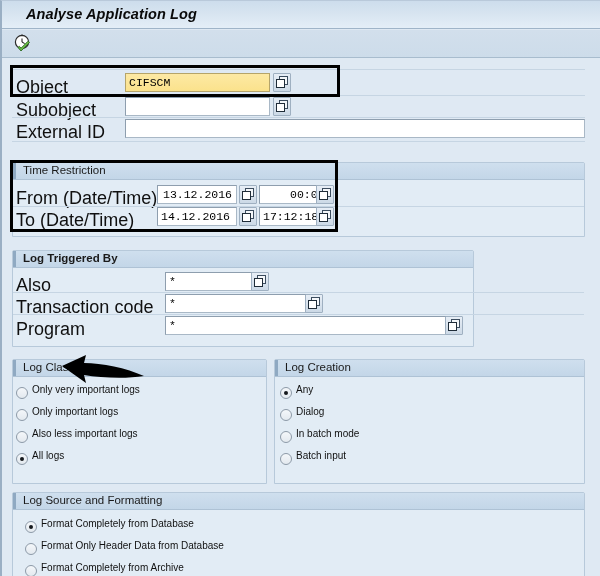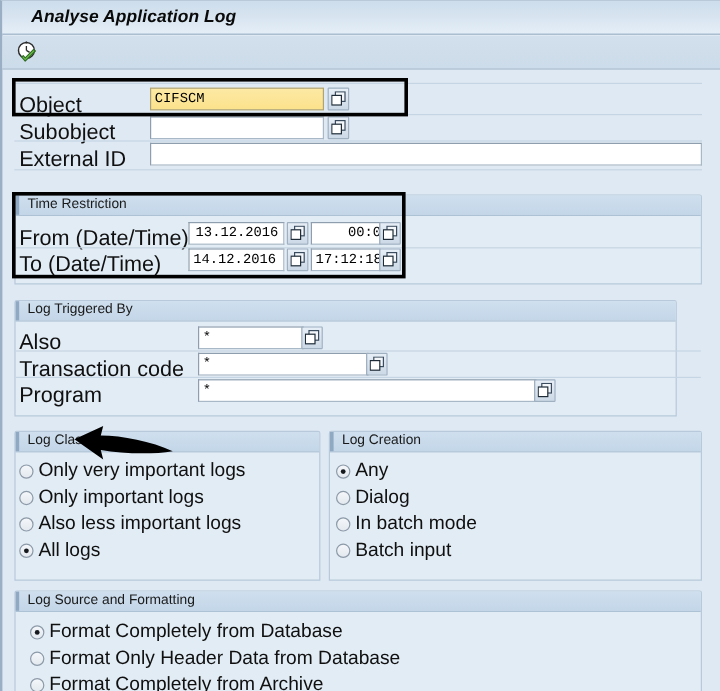--- a/index.html
+++ b/index.html
@@ -147,21 +147,21 @@
     content: "";
     position: absolute;
     left: 3px; top: 3px;
     width: 4px; height: 4px;
     border-radius: 50%;
     background: #15181c;
   }
   .radio-label {
     position: absolute;
     left: 16px; top: -3px;
-    font-size: 16px;
+    font-size: 10px;
     color: #101010;
     white-space: nowrap;
     text-align: center;
   }
 
   
   .annbox {
     position: absolute;
     border: 3px solid #000;
     pointer-events: none;
@@ -261,21 +261,21 @@
   <div class="inp mono" style="left:257px; top:206px; width:58px; text-align:center;">17:12:18</div>
   <div class="f4" style="left:314px; top:206px;">
     <svg width="13" height="13" viewBox="0 0 13 13">
       <rect x="3.5" y="0.5" width="8" height="8" fill="#f4f7fa" stroke="#3b4c5e" stroke-width="1"></rect>
       <rect x="0.5" y="3.5" width="8" height="8" fill="#ffffff" stroke="#1f2c38" stroke-width="1"></rect>
     </svg>
   </div>
 
   <div class="annbox" style="left:8px; top:159px; width:328px; height:72px;"></div>
 
-  <div class="panel" style="left:10px; top:249px; width:552px; height:97px;">
+  <div class="panel" style="left:10px; top:249px; width:462px; height:97px;font-weight:bold;">
     <div class="panel-head">
       <span>Log Triggered By</span>
     </div>
   </div>
 
   <div class="flabel" style="left:14px; top:274px;">Also</div>
   <div class="inp mono" style="left:163px; top:271px; width:88px;">*</div>
   <div class="f4" style="left:249px; top:271px;">
     <svg width="13" height="13" viewBox="0 0 13 13">
       <rect x="3.5" y="0.5" width="8" height="8" fill="#f4f7fa" stroke="#3b4c5e" stroke-width="1"></rect>

